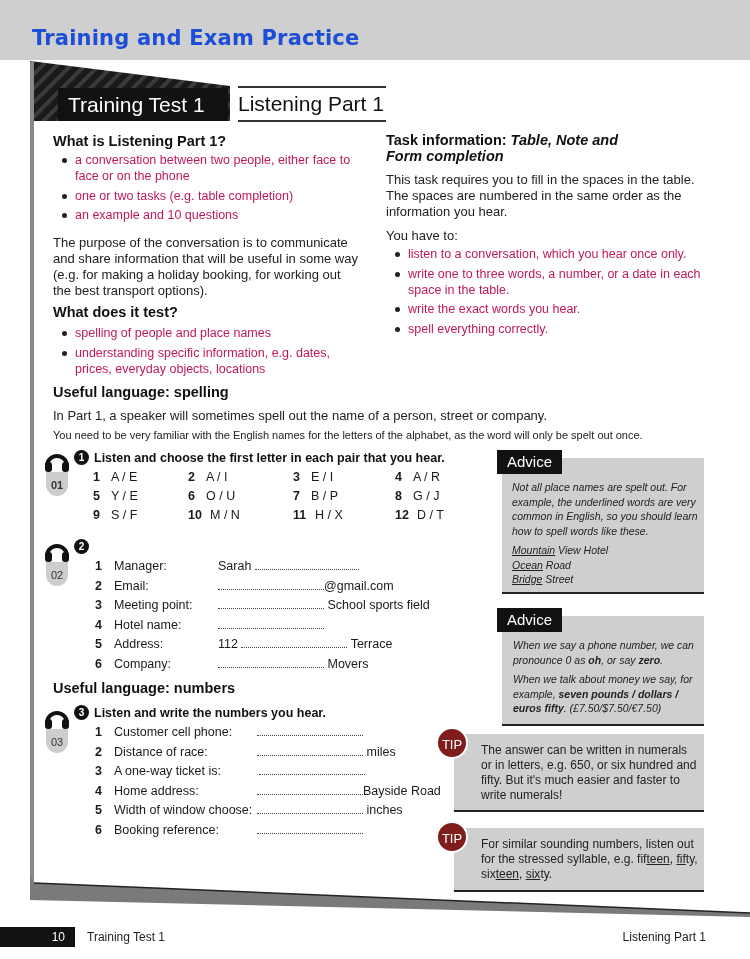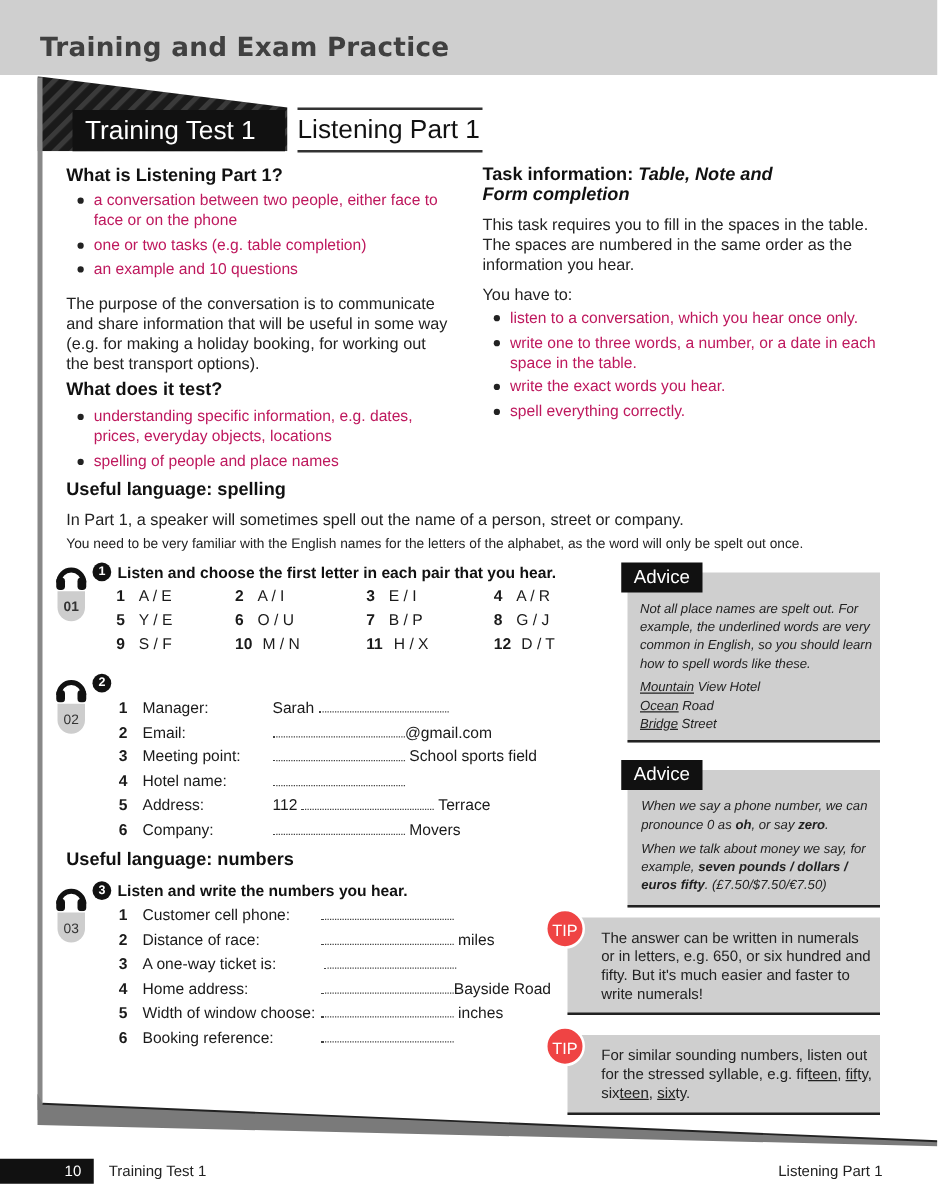--- a/index.html
+++ b/index.html
@@ -1,20 +1,20 @@
 <!DOCTYPE html>
 <html><head>
 <meta charset="utf-8">
 <style>
   * { box-sizing: border-box; margin: 0; padding: 0; }
   html, body { width: 750px; height: 959px; background: #ffffff; overflow: hidden; }
   body { position: relative; font-family: "Liberation Sans", sans-serif; color: #1a1a1a; }
 
   .topbar { position: absolute; left: 0; top: 0; width: 750px; height: 60px; background: #cfcfcf; }
-  .topbar-title { position: absolute; left: 32px; top: 26px; font-family: "DejaVu Sans", sans-serif; font-weight: bold; font-size: 21px; color: #404040; letter-spacing: 0.2px; }
+  .topbar-title { position: absolute; left: 32px; top: 26px; font-family: "DejaVu Sans", sans-serif; font-weight: bold; font-size: 21px; color: #1d4ed8; letter-spacing: 0.2px; }
 
   
   .frame-left { position: absolute; left: 30px; top: 62px; width: 4px; height: 826px; background: #888; }
   .flag { position: absolute; left: 30px; top: 61px; width: 200px; height: 60px; }
   .bottom-wedge { position: absolute; left: 0; top: 875px; width: 750px; height: 50px; }
 
   .tt-tab { position: absolute; left: 58px; top: 88px; width: 170px; height: 33px; background: #111; color: #fff; font-size: 21px; padding-left: 10px; line-height: 33px; }
   .lp-tab { position: absolute; left: 238px; top: 86px; width: 148px; height: 36px; border-top: 2px solid #333; border-bottom: 2px solid #333; font-size: 21px; line-height: 32px; color: #111; }
 
   .h2 { position: absolute; font-weight: bold; font-size: 14.5px; color: #111; }
@@ -40,21 +40,21 @@
   .form .lbl { position: absolute; left: 19px; }
   .form .val { position: absolute; }
   .dots { display: inline-block; border-bottom: 1px dotted #444; height: 11px; vertical-align: baseline; }
 
   .advice { position: absolute; background: #cfcfcf; border-bottom: 2px solid #222; }
   .advice-label { position: absolute; background: #111; color: #fff; font-size: 15px; padding: 0 10px; height: 24px; line-height: 24px; }
   .advice-body { position: absolute; font-style: italic; font-size: 10.5px; line-height: 14.5px; color: #222; }
   .advice-body u { text-decoration: underline; }
 
   .tip { position: absolute; background: #cfcfcf; border-bottom: 2px solid #222; }
-  .tip-badge { position: absolute; width: 32px; height: 32px; border-radius: 50%; background: #ef4444; color: #fff; font-size: 13px; text-align: center; line-height: 32px; border: 2px solid #fff; }
+  .tip-badge { position: absolute; width: 32px; height: 32px; border-radius: 50%; background: #7f1d1d; color: #fff; font-size: 13px; text-align: center; line-height: 32px; border: 2px solid #fff; }
   .tip-body { position: absolute; font-size: 12px; line-height: 15px; color: #222; }
 
   .footer-num { position: absolute; left: 0; top: 927px; width: 75px; height: 20px; background: #111; color: #fff; font-size: 12px; text-align: right; padding-right: 10px; line-height: 20px; }
   .footer-left { position: absolute; left: 87px; top: 930px; font-size: 12px; color: #222; }
   .footer-right { position: absolute; right: 44px; top: 930px; font-size: 12px; color: #222; }
 </style>
 </head>
 <body>
 
 <div class="topbar">
@@ -81,22 +81,22 @@
 
 <div class="h2" style="left:53px;top:133px;">What is Listening Part 1?</div>
 <ul class="bl" style="left:53px;top:152px;width:300px;">
   <li>a conversation between two people, either face to face or on the phone</li>
   <li>one or two tasks (e.g. table completion)</li>
   <li>an example and 10 questions</li>
 </ul>
 <div class="p" style="left:53px;top:235px;width:305px;">The purpose of the conversation is to communicate and share information that will be useful in some way (e.g. for making a holiday booking, for working out the best transport options).</div>
 <div class="h2" style="left:53px;top:304px;">What does it test?</div>
 <ul class="bl" style="left:53px;top:325px;width:300px;">
+  <li>spelling of people and place names</li>
   <li>understanding specific information, e.g. dates, prices, everyday objects, locations</li>
-  <li>spelling of people and place names</li>
 </ul>
 
 <div class="h2" style="left:386px;top:132px;width:260px;line-height:16px;">
   <span>Task information: </span><i>Table, Note and Form completion</i>
 </div>
 <div class="p" style="left:386px;top:172px;width:320px;">This task requires you to fill in the spaces in the table. The spaces are numbered in the same order as the information you hear.</div>
 <div class="p" style="left:386px;top:228px;">You have to:</div>
 <ul class="bl" style="left:386px;top:246px;width:320px;">
   <li>listen to a conversation, which you hear once only.</li>
   <li>write one to three words, a number, or a date in each space in the table.</li>

